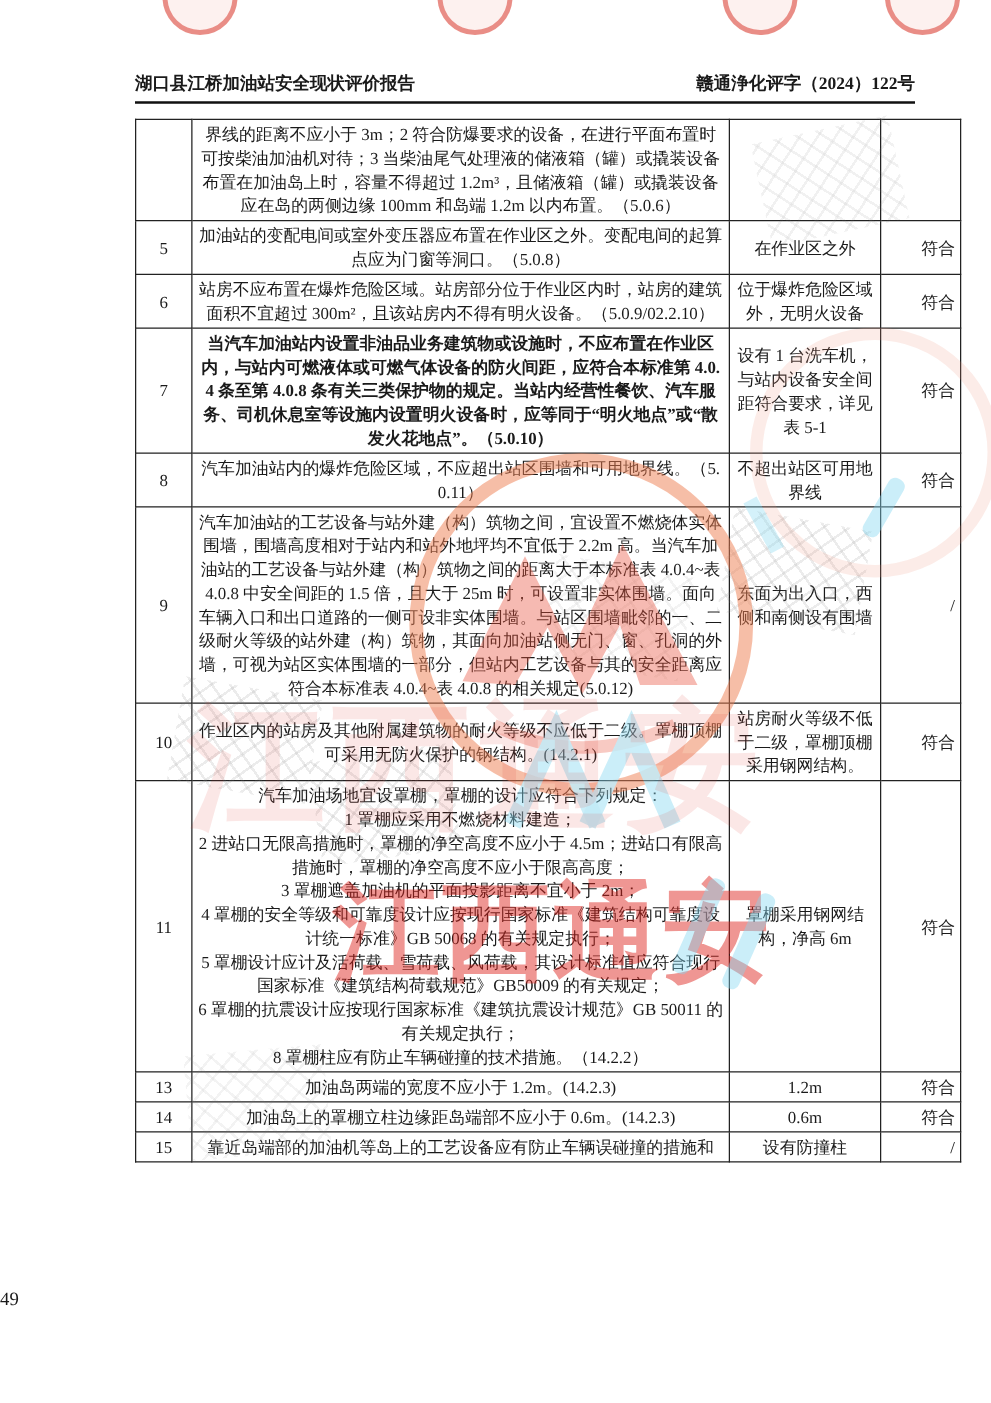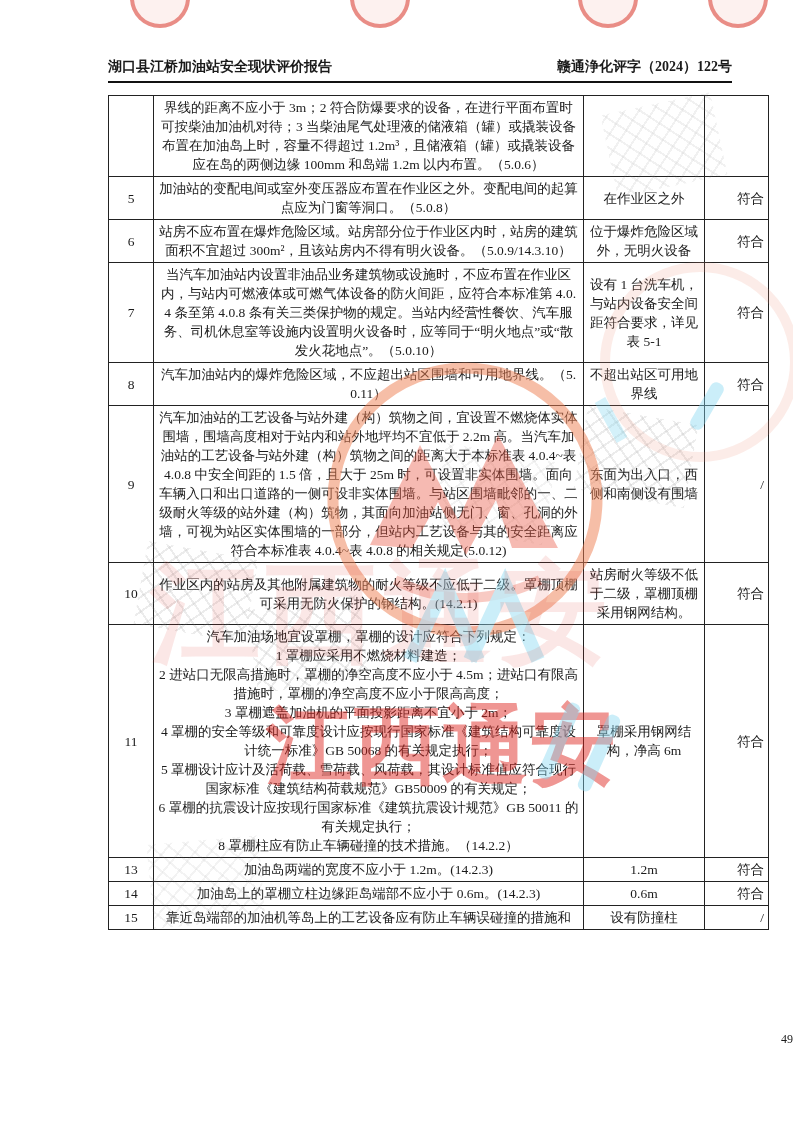--- a/index.html
+++ b/index.html
@@ -23,25 +23,25 @@
   .doc-table td{
     border:1px solid #222;
     font-size:13.5px;line-height:19px;
     padding:2px 4px;vertical-align:middle;
     word-break:break-all;
   }
   .cell-no{width:36px;text-align:center;}
   .cell-content{width:421px;text-align:center;white-space:pre-wrap;}
   .cell-result{width:112px;text-align:center;margin-left:12px;}
   .cell-conclusion{width:55px;text-align:right;}
-  .bold{font-weight:normal;}
+  .bold{font-weight:bold;}
   
   .footer{
     position:absolute;left:0;top:1032px;width:100%;
-    text-align:right;font-size:12px;
+    text-align:left;font-size:15px;
   }
   
   .wm{position:absolute;pointer-events:none;z-index:6;}
   .arc{
     width:52px;height:52px;border-radius:50%;
     border:4px solid rgba(216,58,48,.55);
     background:rgba(240,120,100,.10);
     top:-32px;
   }
   .lat{
@@ -86,21 +86,21 @@
         <td class="cell-conclusion"></td>
       </tr>
       <tr>
         <td class="cell-no">5</td>
         <td class="cell-content">加油站的变配电间或室外变压器应布置在作业区之外。变配电间的起算点应为门窗等洞口。（5.0.8）</td>
         <td class="cell-result">在作业区之外</td>
         <td class="cell-conclusion">符合</td>
       </tr>
       <tr>
         <td class="cell-no">6</td>
-        <td class="cell-content">站房不应布置在爆炸危险区域。站房部分位于作业区内时，站房的建筑面积不宜超过 300m²，且该站房内不得有明火设备。（5.0.9/14.3.10）</td>
+        <td class="cell-content">站房不应布置在爆炸危险区域。站房部分位于作业区内时，站房的建筑面积不宜超过 300m²，且该站房内不得有明火设备。（5.0.9/02.2.10）</td>
         <td class="cell-result">位于爆炸危险区域外，无明火设备</td>
         <td class="cell-conclusion">符合</td>
       </tr>
       <tr>
         <td class="cell-no">7</td>
         <td class="cell-content bold">当汽车加油站内设置非油品业务建筑物或设施时，不应布置在作业区内，与站内可燃液体或可燃气体设备的防火间距，应符合本标准第 4.0.4 条至第 4.0.8 条有关三类保护物的规定。当站内经营性餐饮、汽车服务、司机休息室等设施内设置明火设备时，应等同于“明火地点”或“散发火花地点”。（5.0.10）</td>
         <td class="cell-result">设有 1 台洗车机，与站内设备安全间距符合要求，详见表 5-1</td>
         <td class="cell-conclusion">符合</td>
       </tr>
       <tr>

